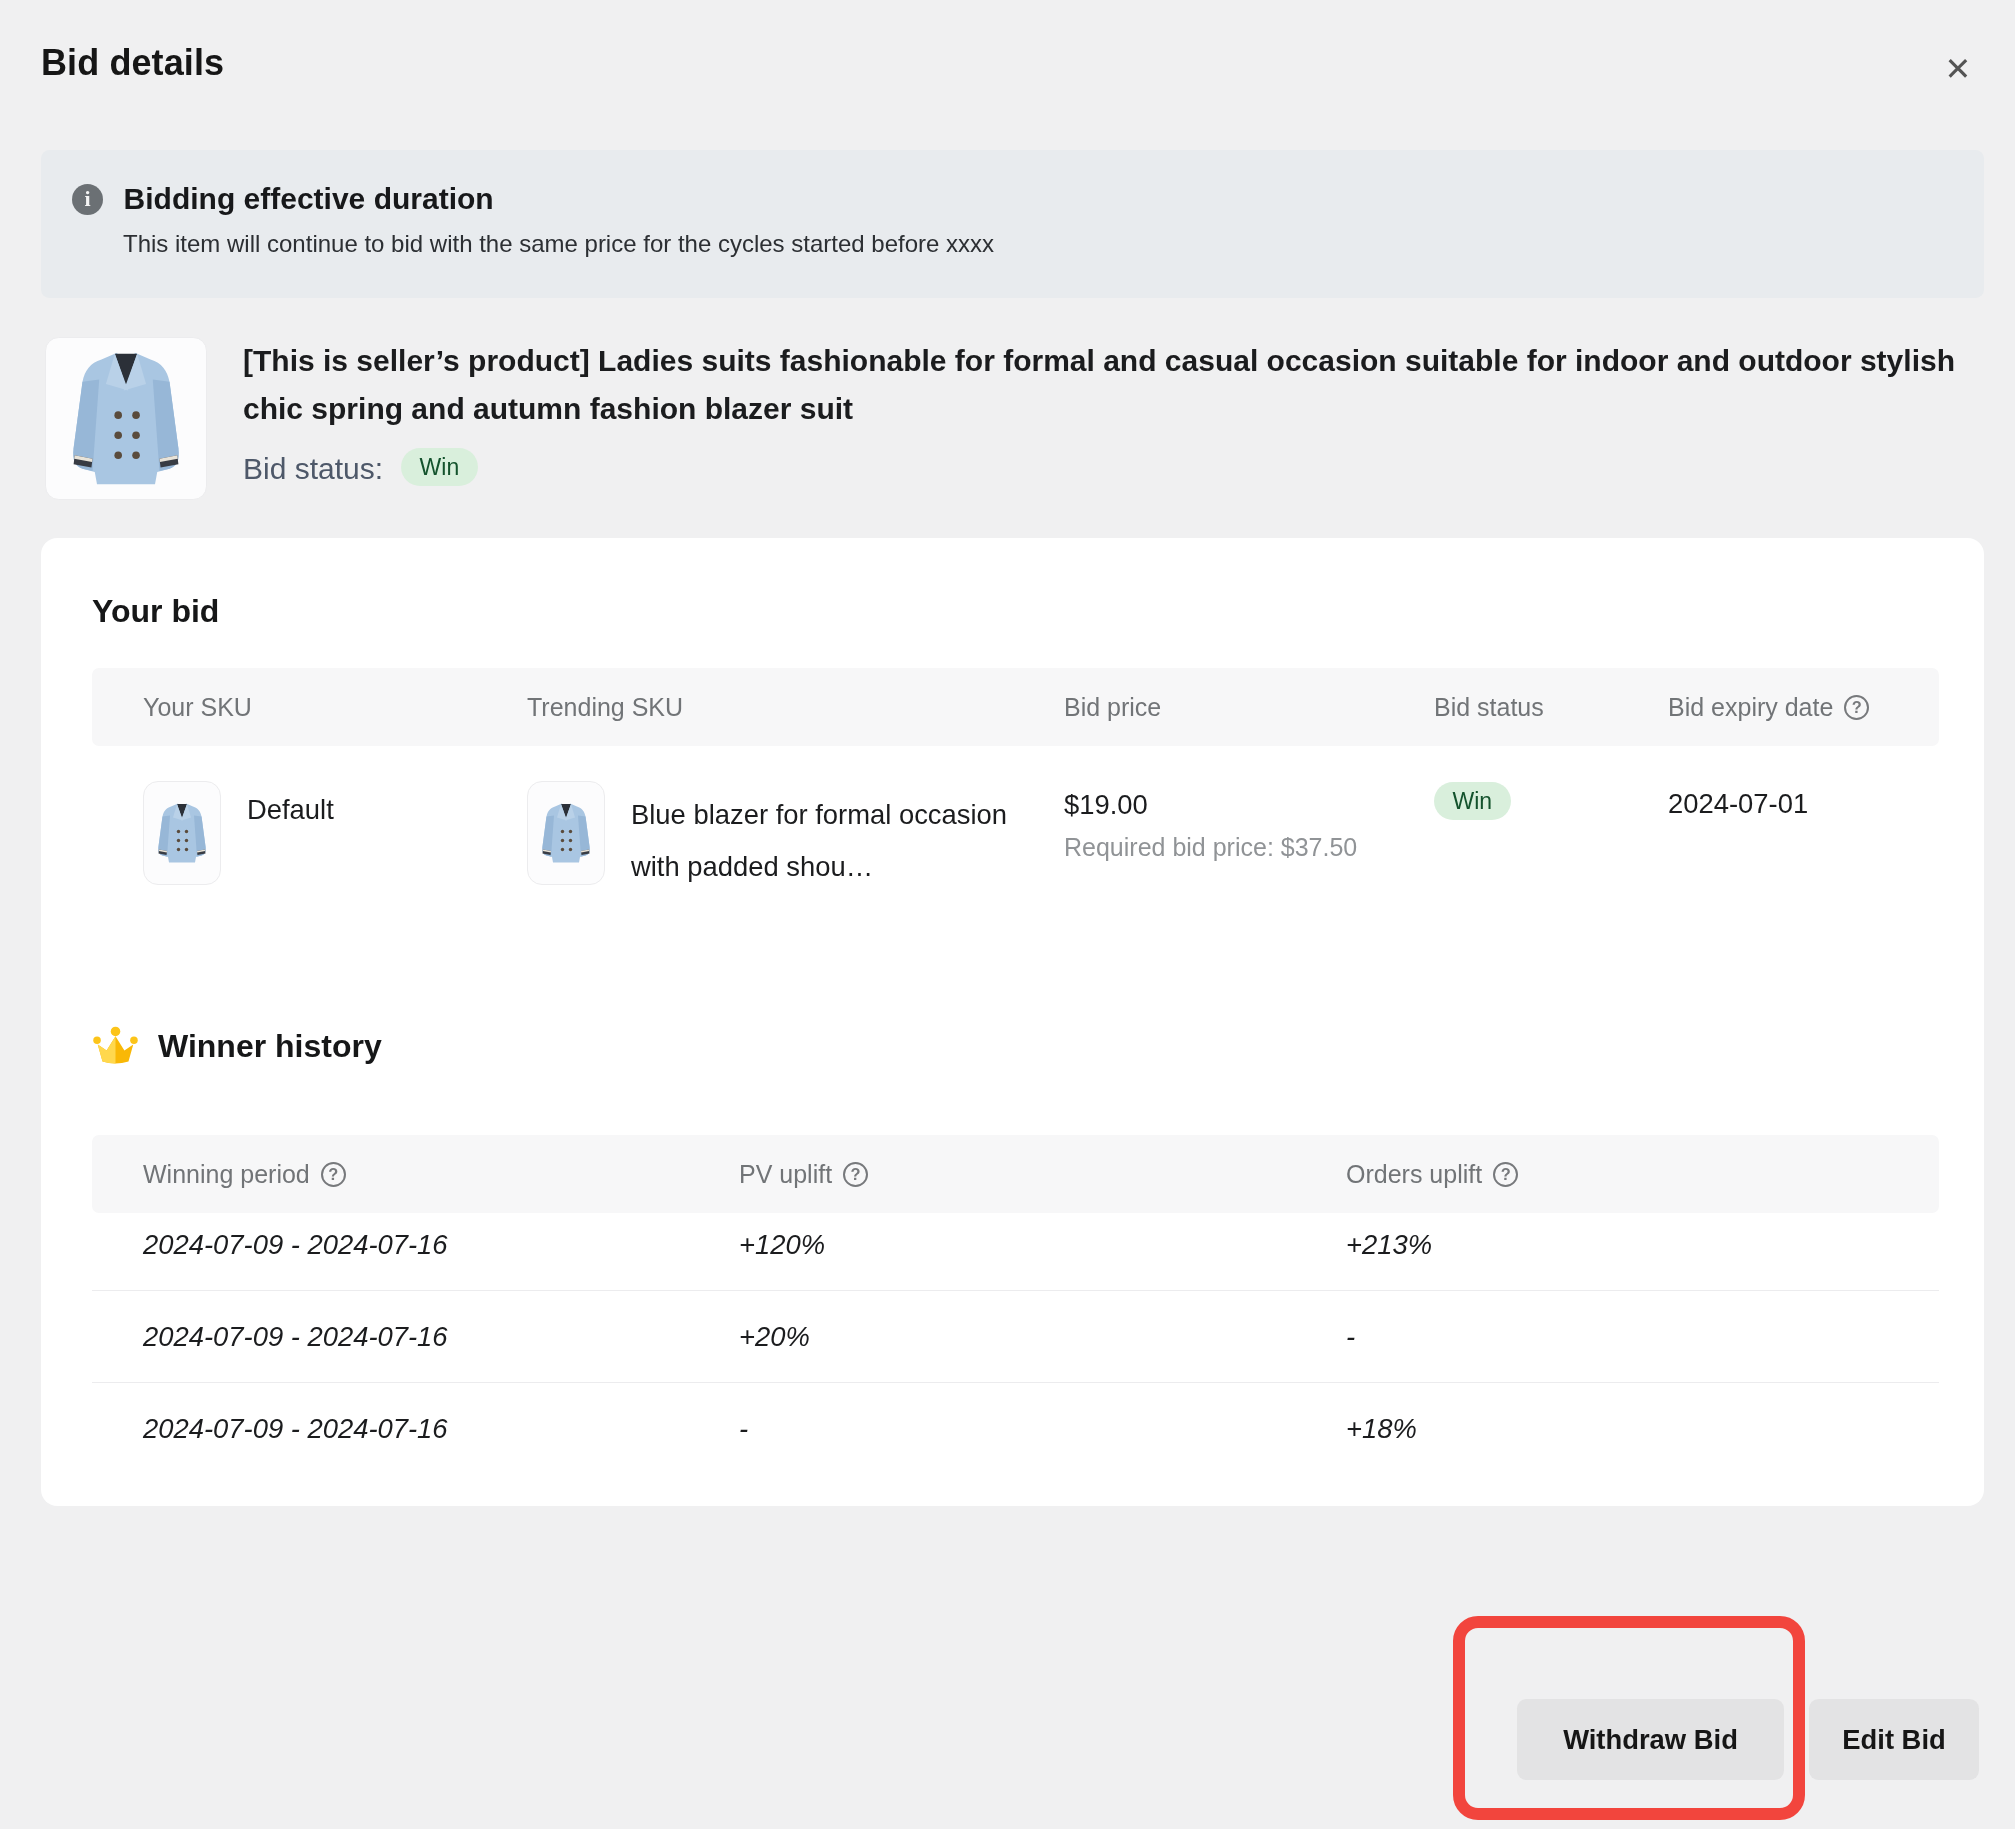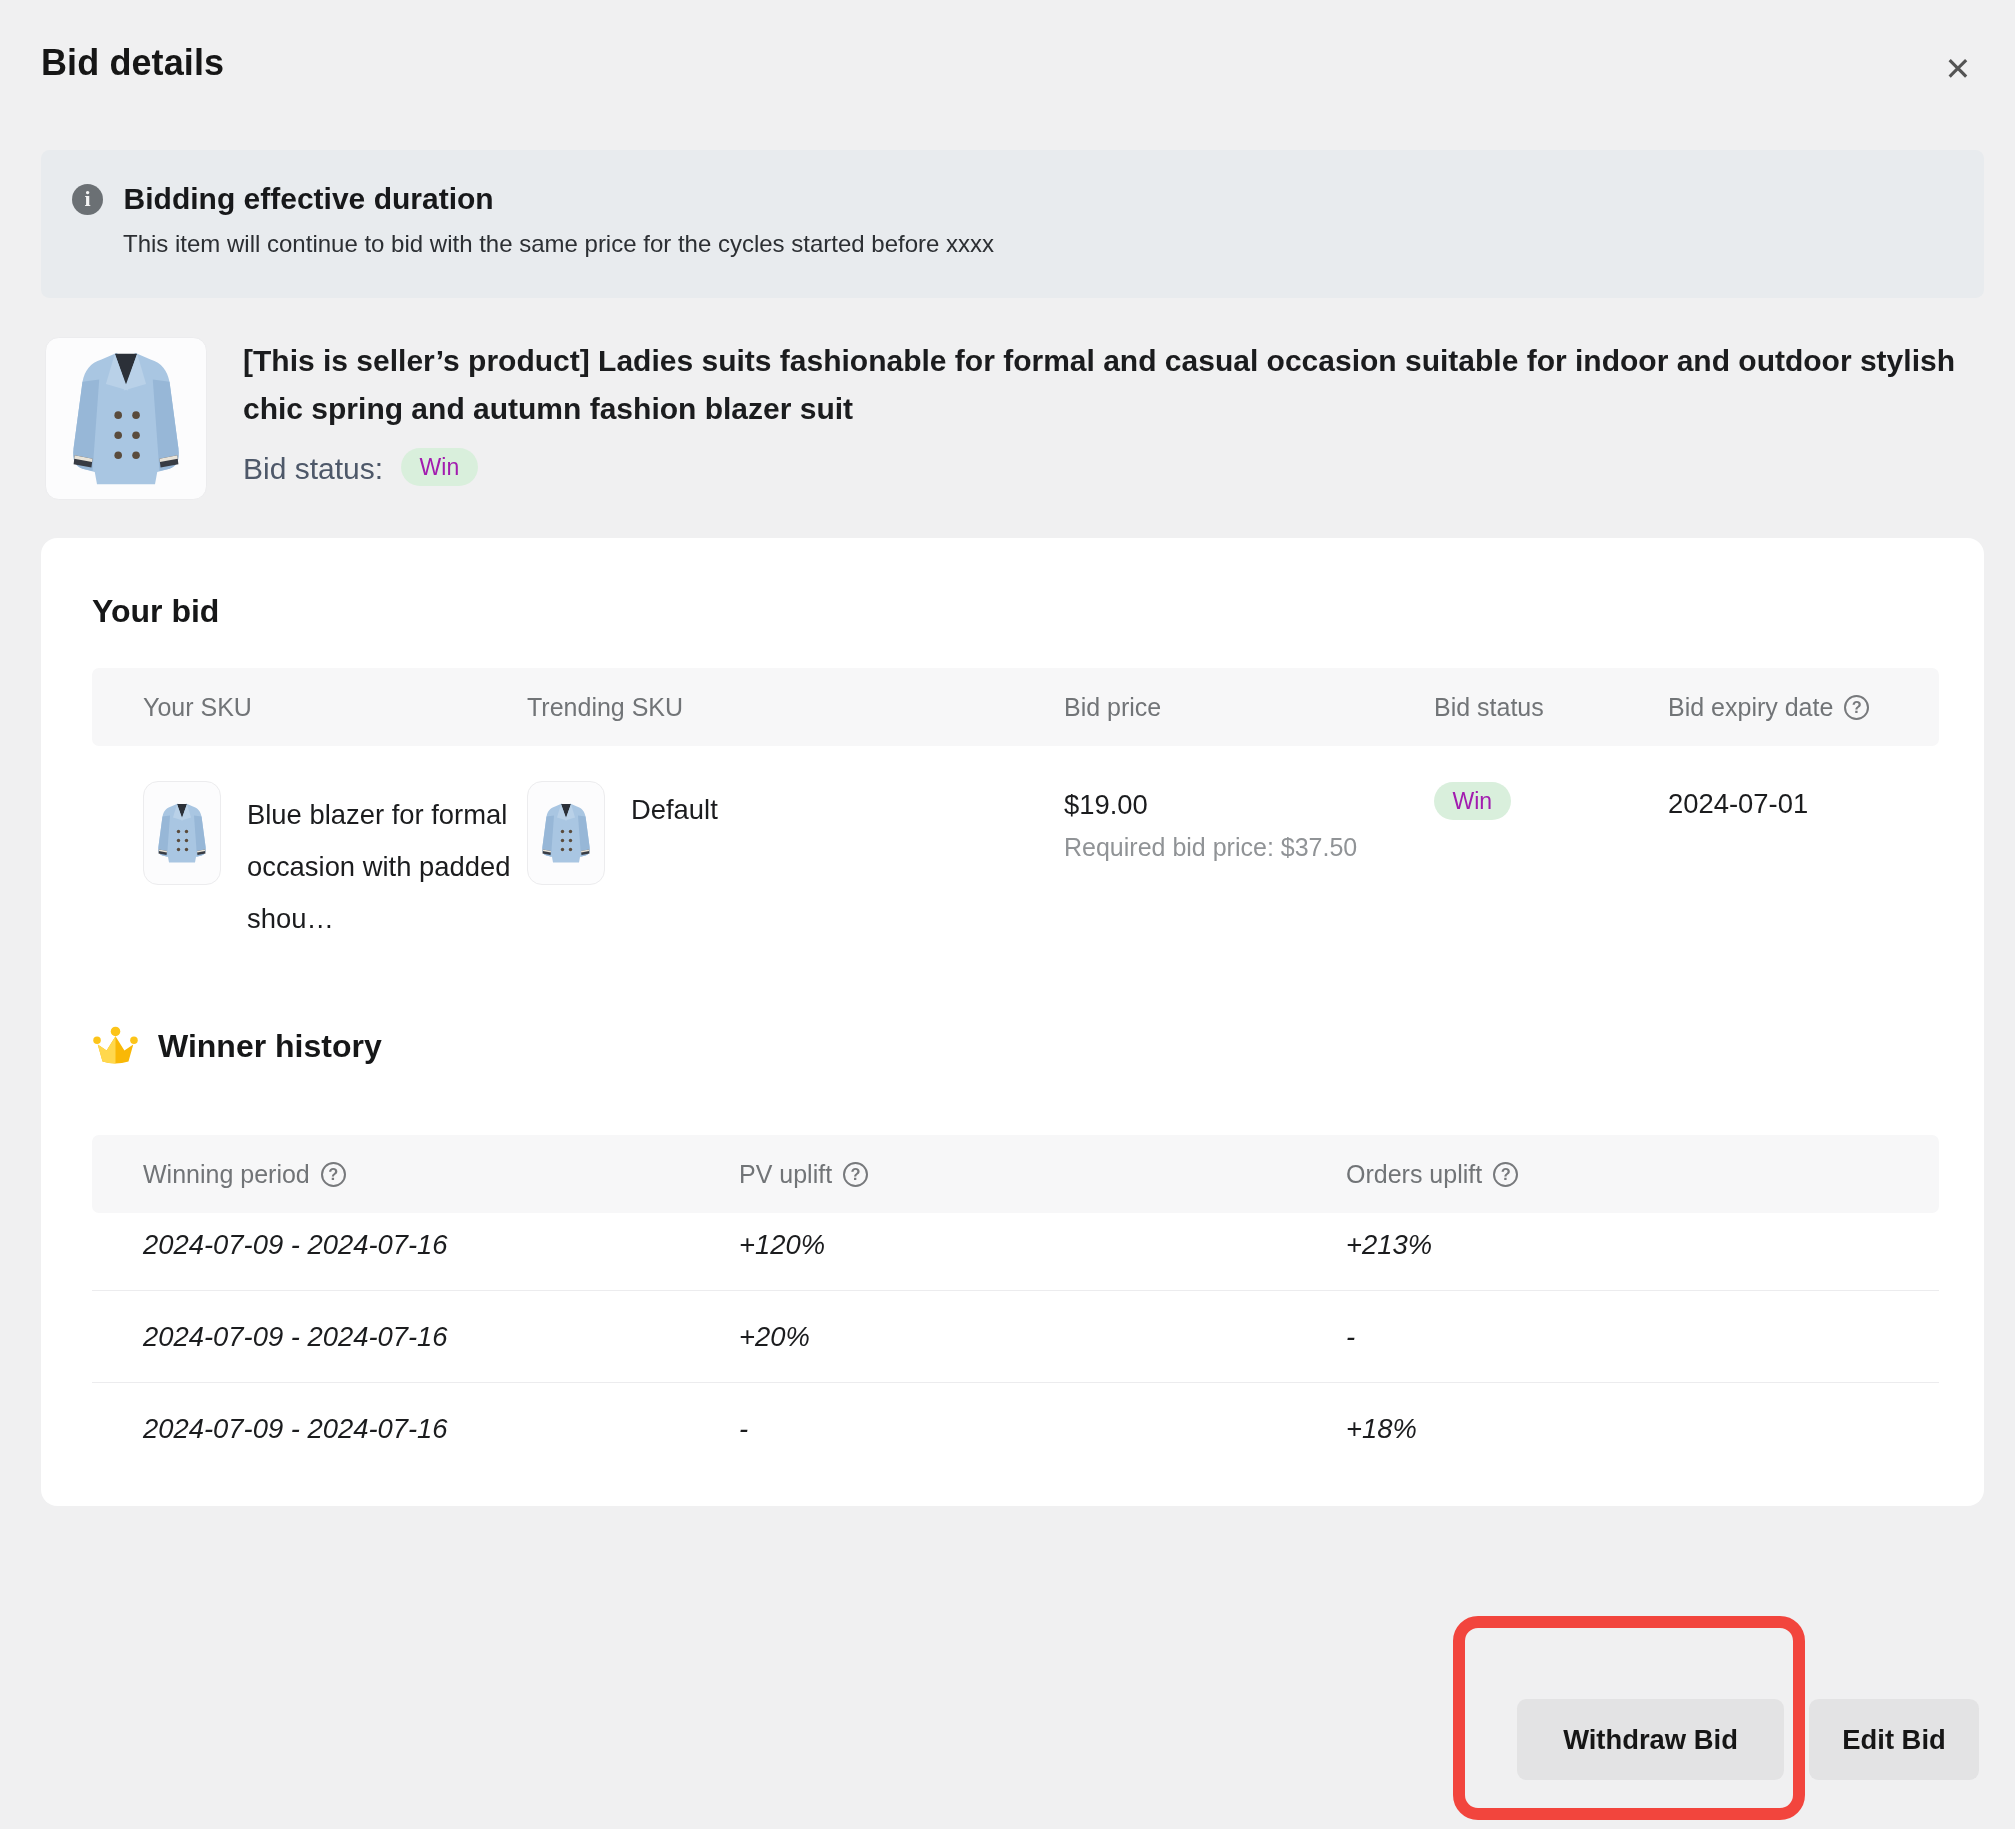--- a/index.html
+++ b/index.html
@@ -83,21 +83,21 @@
     font-size: 30px;
     font-weight: 600;
     line-height: 48px;
     color: #1b1c1e;
   }
   .status-line { margin-top: 15px; display: flex; align-items: flex-end; gap: 18px; }
   .status-label { font-size: 30px; color: #4e5869; }
   .win-badge {
     display: inline-flex; align-items: center; justify-content: center;
     background: #d9efdc;
-    color: #a21caf;
+    color: #14532d;
     font-size: 23px;
     border-radius: 685px;
     padding: 7.5px 18.5px;
     line-height: 1;
   }
 
   
   .card {
     position: absolute;
     left: 41px;
@@ -300,29 +300,29 @@
       </div>
     </div>
 
     <div class="bid-row">
       <div class="sku-cell">
         <span class="sku-thumb">
           <svg viewBox="0 0 120 130">
               <use href="#blazer"></use>
             </svg>
         </span>
-        <span class="trending-text">Blue blazer for formal occasion with padded shou…</span>
+        <span class="sku-text">Default</span>
       </div>
       <div class="sku-cell">
         <span class="sku-thumb">
           <svg viewBox="0 0 120 130">
               <use href="#blazer"></use>
             </svg>
         </span>
-        <span class="sku-text">Default</span>
+        <span class="trending-text">Blue blazer for formal occasion with padded shou…</span>
       </div>
       <div>
         <div class="price-main">$19.00</div>
         <div class="price-required">Required bid price: $37.50</div>
       </div>
       <div class="badge-cell">
         <span class="win-badge">Win</span>
       </div>
       <div class="date-cell">2024-07-01</div>
     </div>

